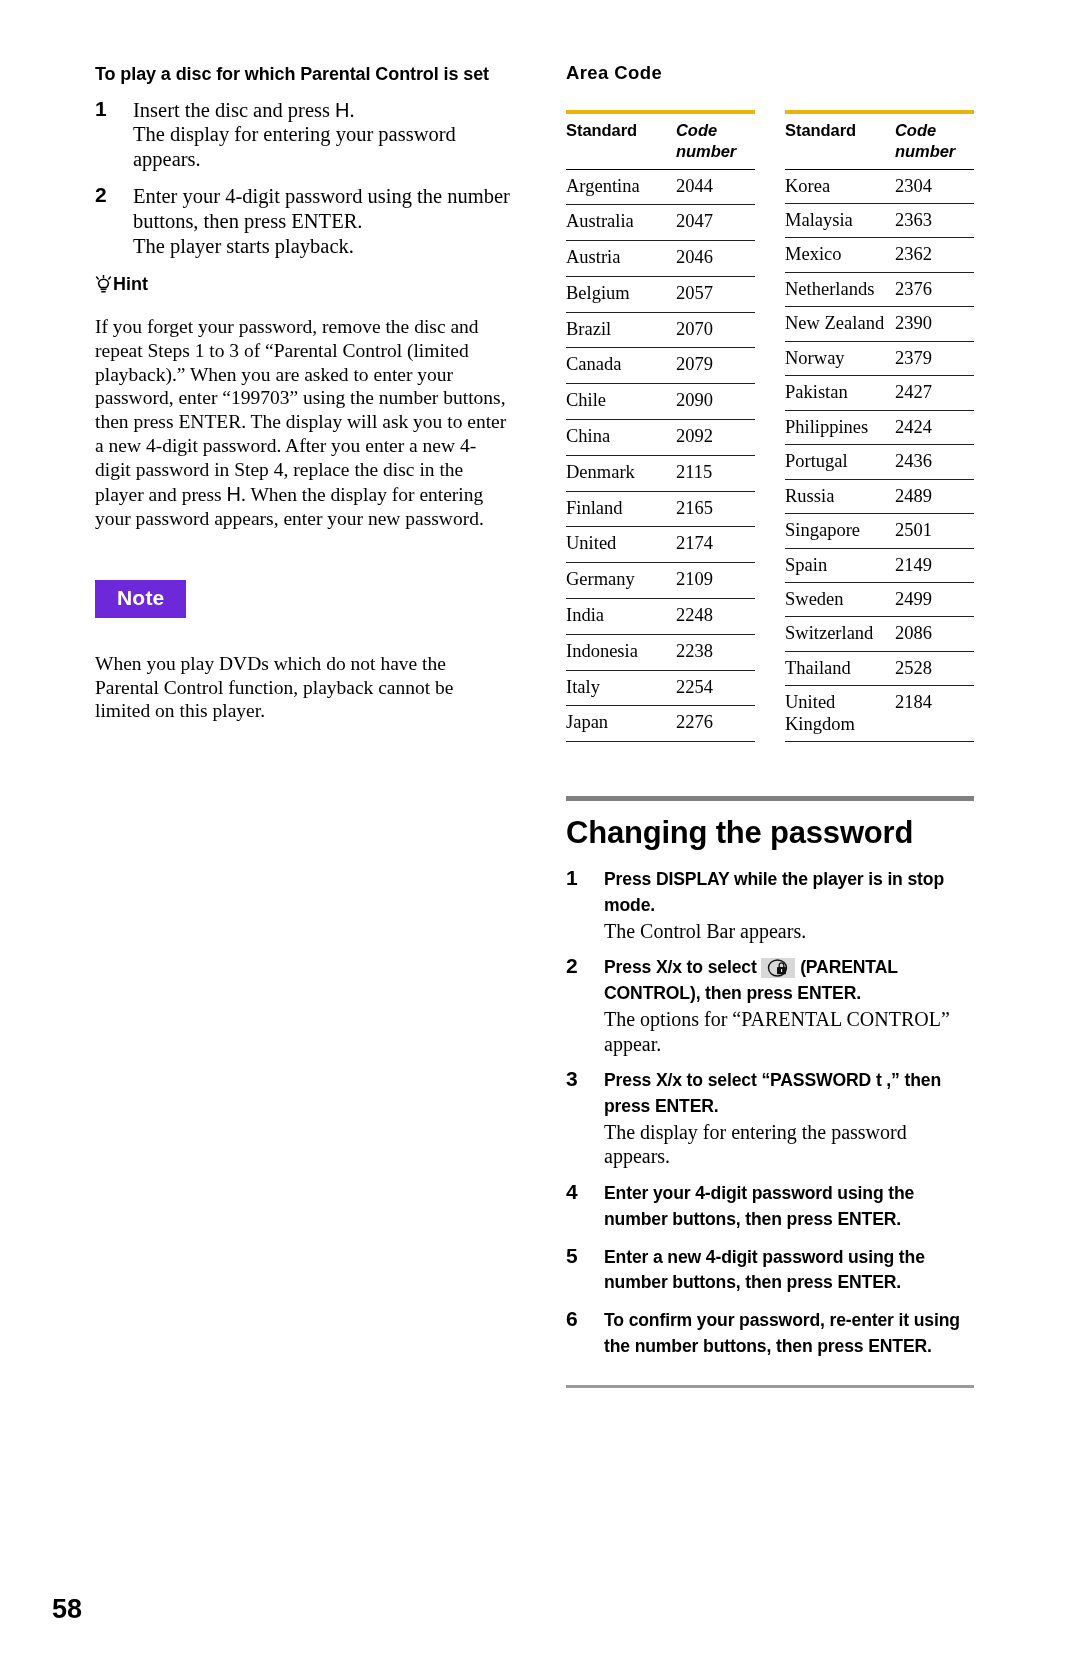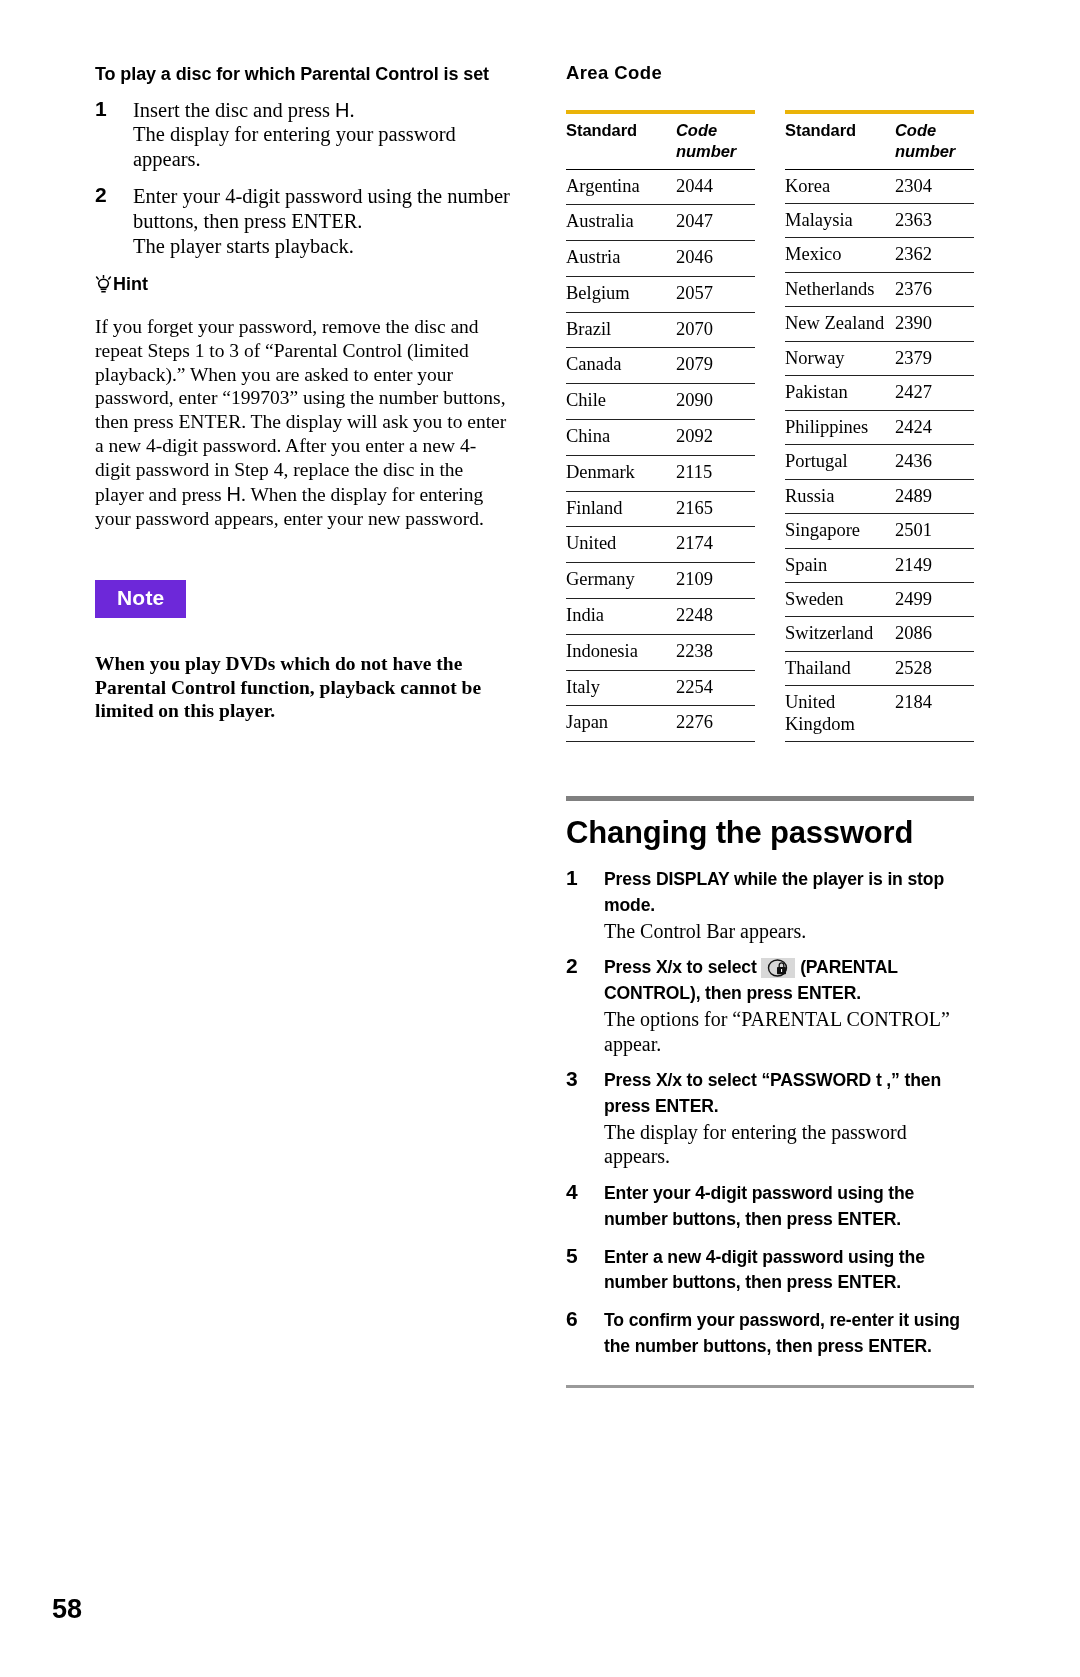--- a/index.html
+++ b/index.html
@@ -114,21 +114,20 @@
     font-weight: bold;
     font-size: 21px;
     padding: 6px 22px 8px 22px;
     margin: 30px 0 14px 0;
     letter-spacing: 0.2px;
   }
   .note-body {
     font-family: "Liberation Serif", serif;
     font-size: 19.5px;
     line-height: 1.225;
-    font-weight: bold;
   }
 
   
   .area-title {
     font-family: "Liberation Sans", sans-serif;
     font-weight: bold;
     font-size: 18.5px;
     letter-spacing: 0.4px;
     margin: 0 0 26px 0;
   }

